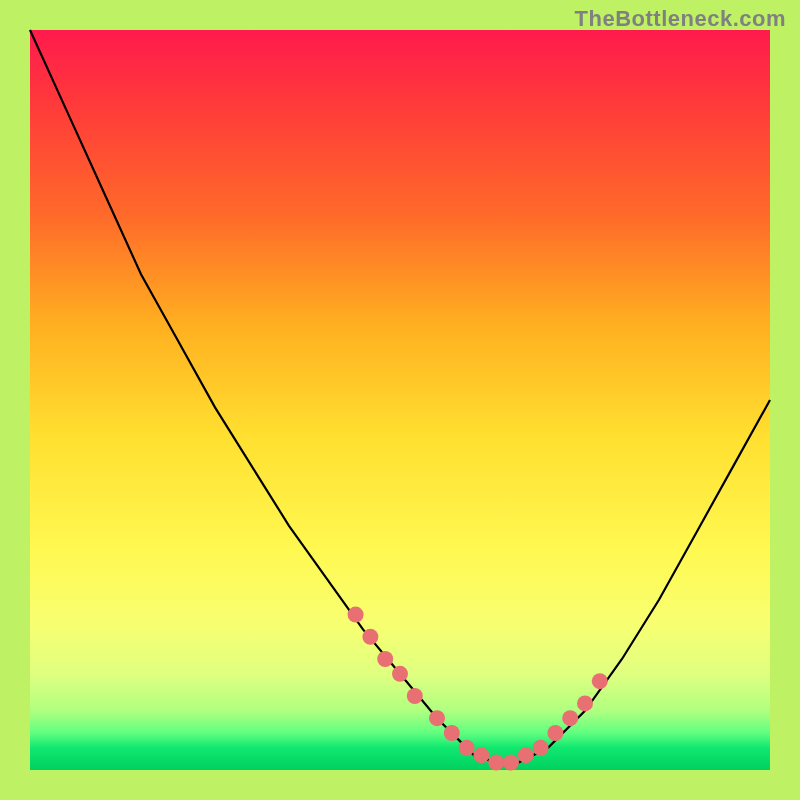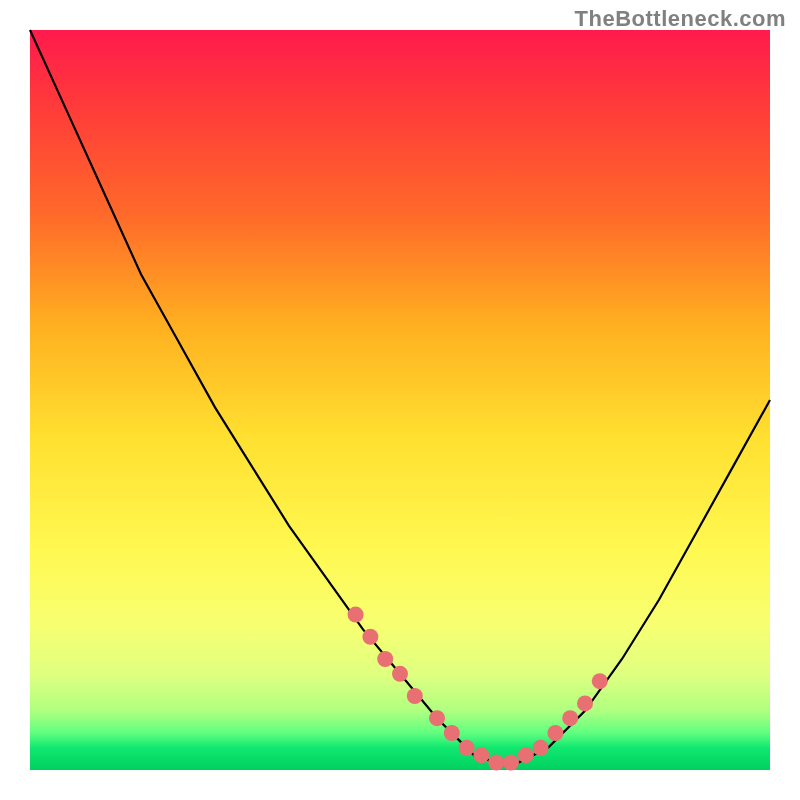--- a/index.html
+++ b/index.html
@@ -8,21 +8,21 @@
     width: 800px;
     height: 800px;
     background: #000;
     overflow: hidden;
     font-family: Arial, Helvetica, sans-serif;
   }
   .chart-wrap {
     position: relative;
     width: 800px;
     height: 800px;
-    background: #ffffff;
+    background: #bef264;
   }
   .plot-area {
     position: absolute;
     left: 30px;
     top: 30px;
     width: 740px;
     height: 740px;
     
     background: linear-gradient(
       to bottom,

